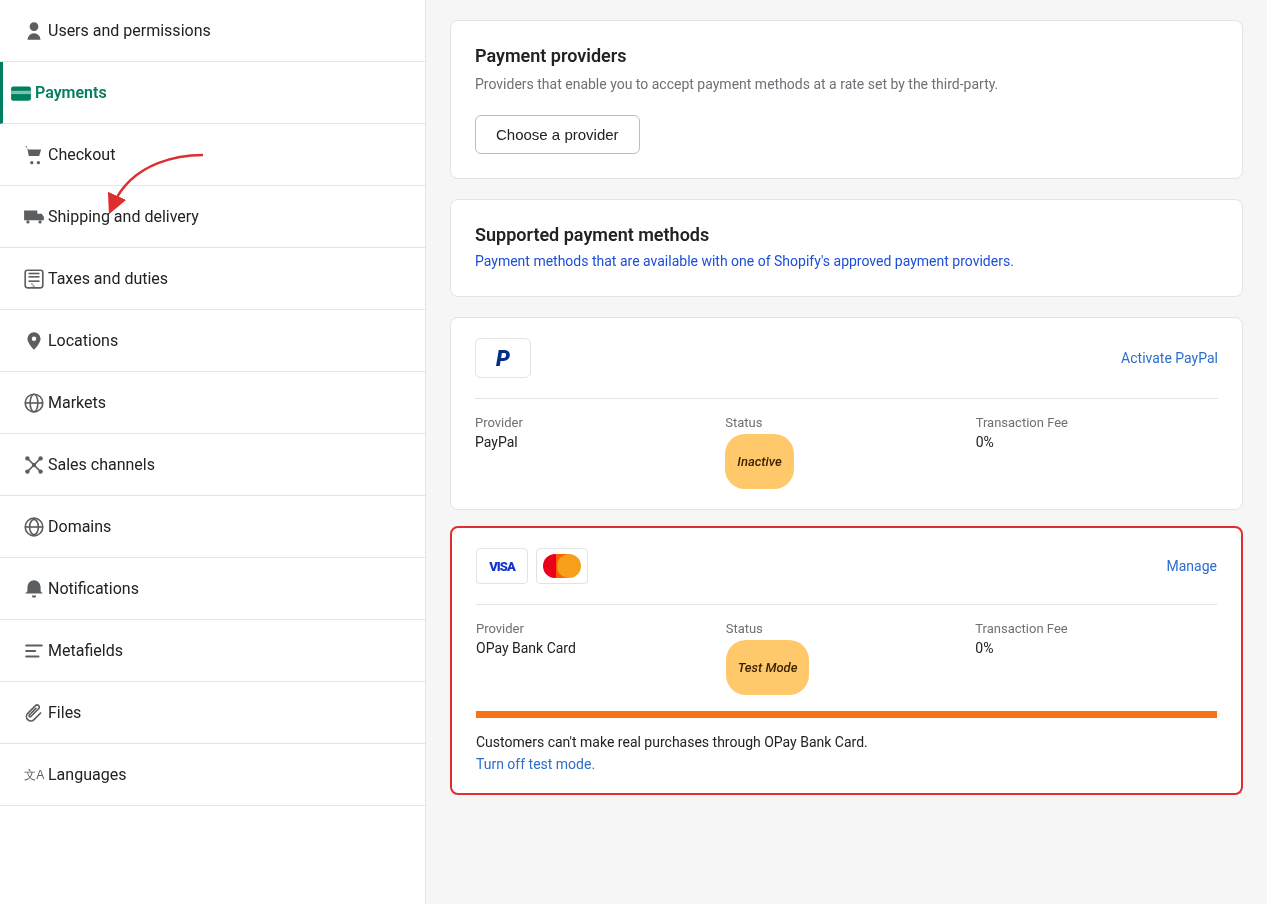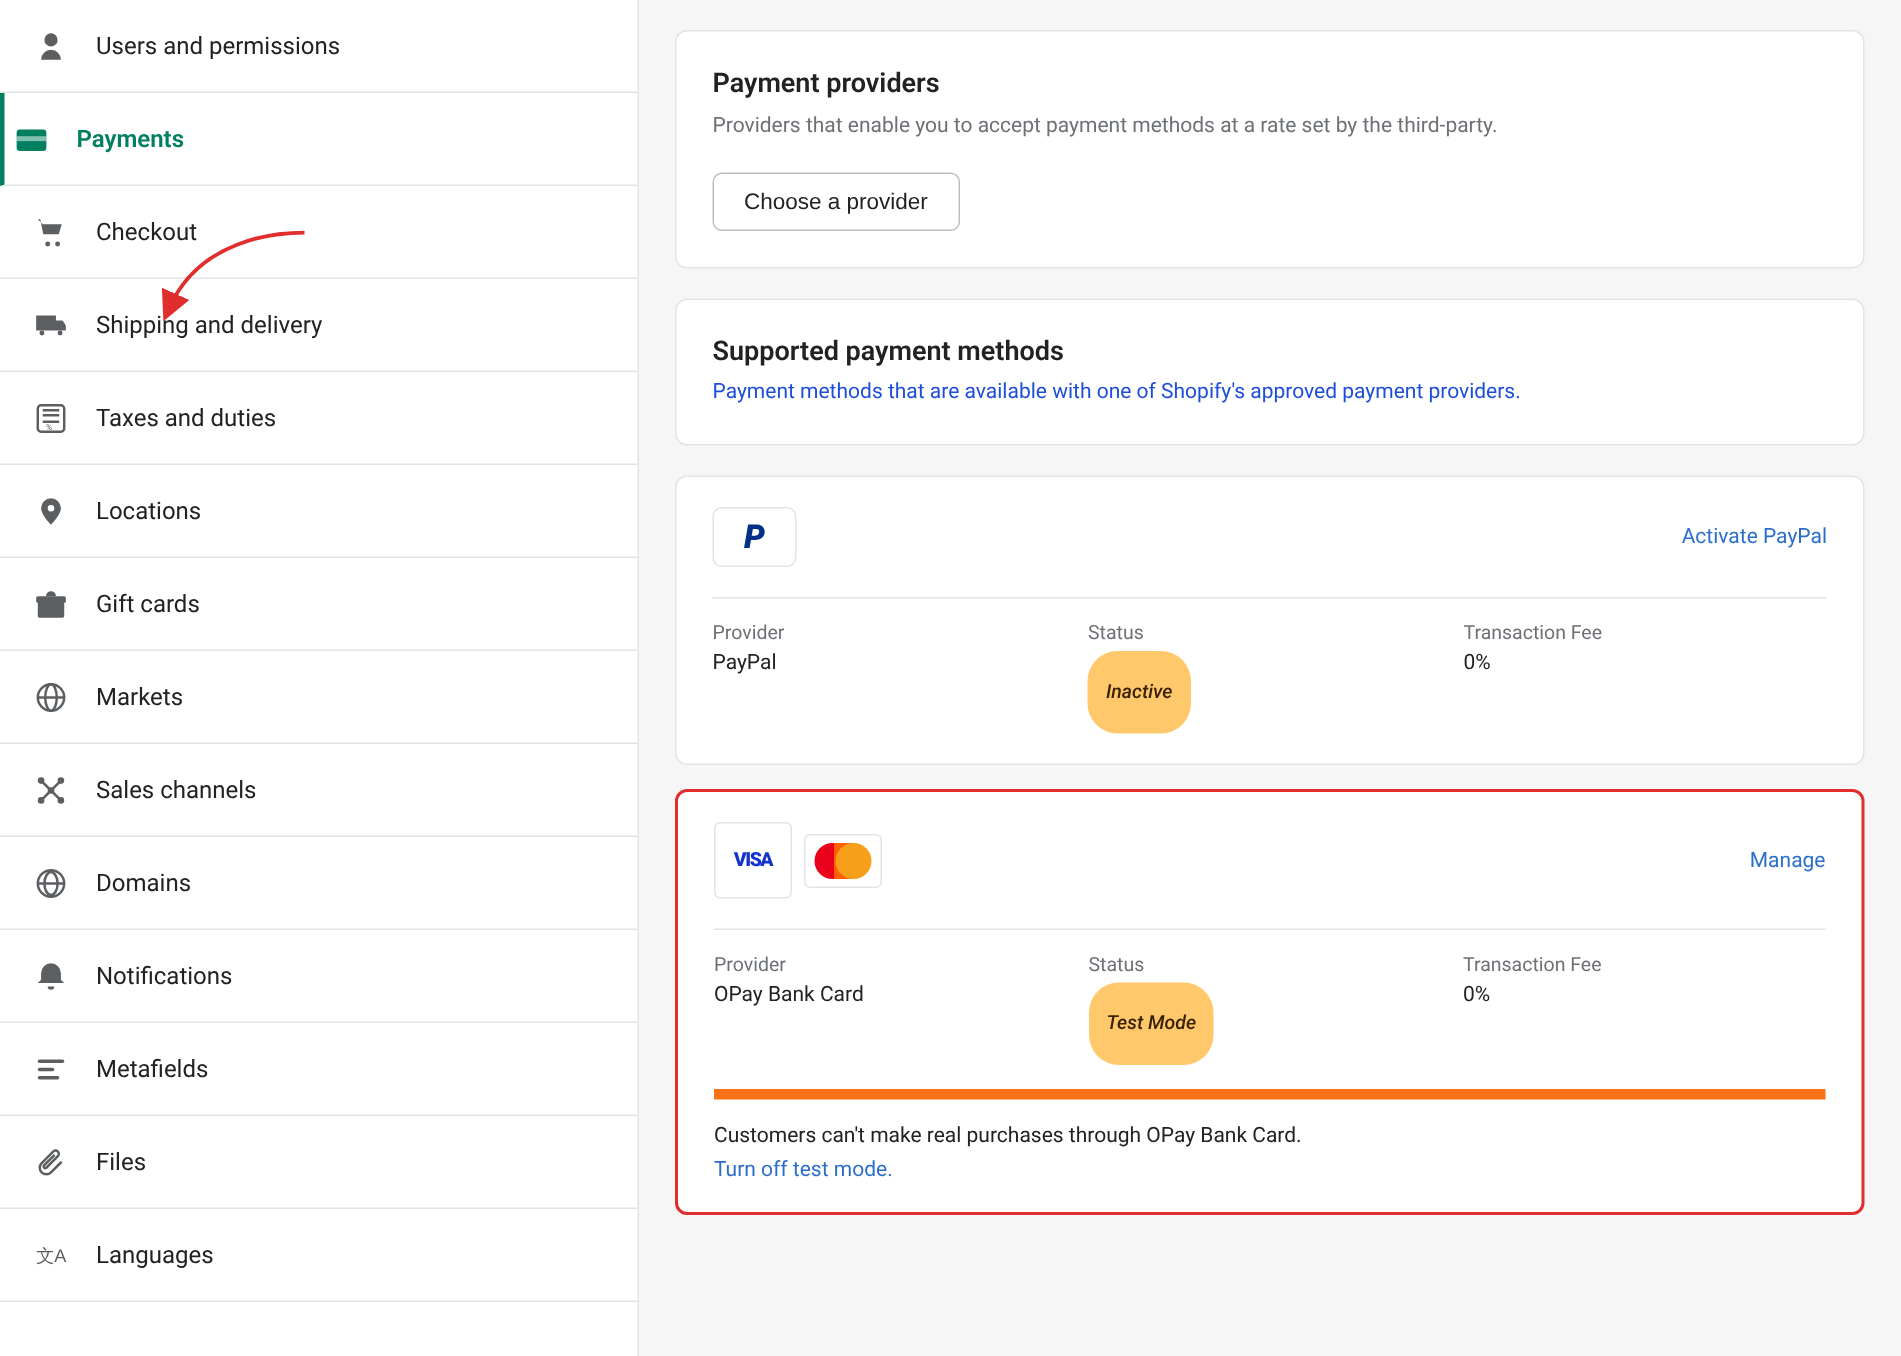--- a/index.html
+++ b/index.html
@@ -14,21 +14,20 @@
       flex-shrink: 0;
     }
     .sidebar-item {
       display: flex;
       align-items: center;
       padding: 0 20px;
       height: 62px;
       border-bottom: 1px solid #e1e3e5;
       cursor: pointer;
       position: relative;
-      gap: 16px;
     }
     .sidebar-item.active {
       color: #008060;
       border-left: 3px solid #008060;
       padding-left: 4px;
     }
     .sidebar-item.active .item-label { color: #008060; font-weight: 600; }
     .sidebar-item .item-label { font-size: 16px; color: #202223; }
     .sidebar-item .item-icon { width: 28px; height: 28px; display: flex; align-items: center; justify-content: center; flex-shrink: 0; }
     .sidebar-item .item-icon svg { width: 22px; height: 22px; fill: #5c5f62; }
@@ -123,21 +122,21 @@
     .paypal-p {
       font-size: 22px;
       font-weight: 900;
       color: #003087;
       font-style: italic;
     }
 
     
     .visa-logo {
       width: 52px;
-      height: 51px;
+      height: 36px;
       border: 1px solid #e1e3e5;
       border-radius: 4px;
       display: flex;
       align-items: center;
       justify-content: center;
       background: #fff;
       font-size: 13px;
       font-weight: 900;
       color: #1434cb;
       letter-spacing: -1px;
@@ -293,30 +292,20 @@
 
   <div class="sidebar-item">
     <span class="item-icon">
       <svg viewBox="0 0 20 20" xmlns="http://www.w3.org/2000/svg">
           <path d="M10 2a6 6 0 0 1 6 6c0 4-6 10-6 10S4 12 4 8a6 6 0 0 1 6-6zm0 4a2 2 0 1 0 0 4 2 2 0 0 0 0-4z"></path>
         </svg>
     </span>
     <span class="item-label">Locations</span>
   </div>
 
-  <div class="sidebar-item">
-    <span class="item-icon">
-      <svg viewBox="0 0 20 20" xmlns="http://www.w3.org/2000/svg">
-          <rect x="2" y="8" width="16" height="10" rx="1"></rect>
-          <rect x="1" y="5" width="18" height="4" rx="1"></rect>
-          <path d="M10 5V18M7 5c0-1.7 1.3-3 3-3s3 1.3 3 3"></path>
-        </svg>
-    </span>
-    <span class="item-label">Gift cards</span>
-  </div>
 
   <div class="sidebar-item">
     <span class="item-icon">
       <svg viewBox="0 0 20 20" xmlns="http://www.w3.org/2000/svg">
           <circle cx="10" cy="10" r="8" fill="none" stroke="#5c5f62" stroke-width="1.5"></circle>
           <ellipse cx="10" cy="10" rx="3.5" ry="8" fill="none" stroke="#5c5f62" stroke-width="1.5"></ellipse>
           <line x1="2" y1="10" x2="18" y2="10" stroke="#5c5f62" stroke-width="1.5"></line>
         </svg>
     </span>
     <span class="item-label">Markets</span>

